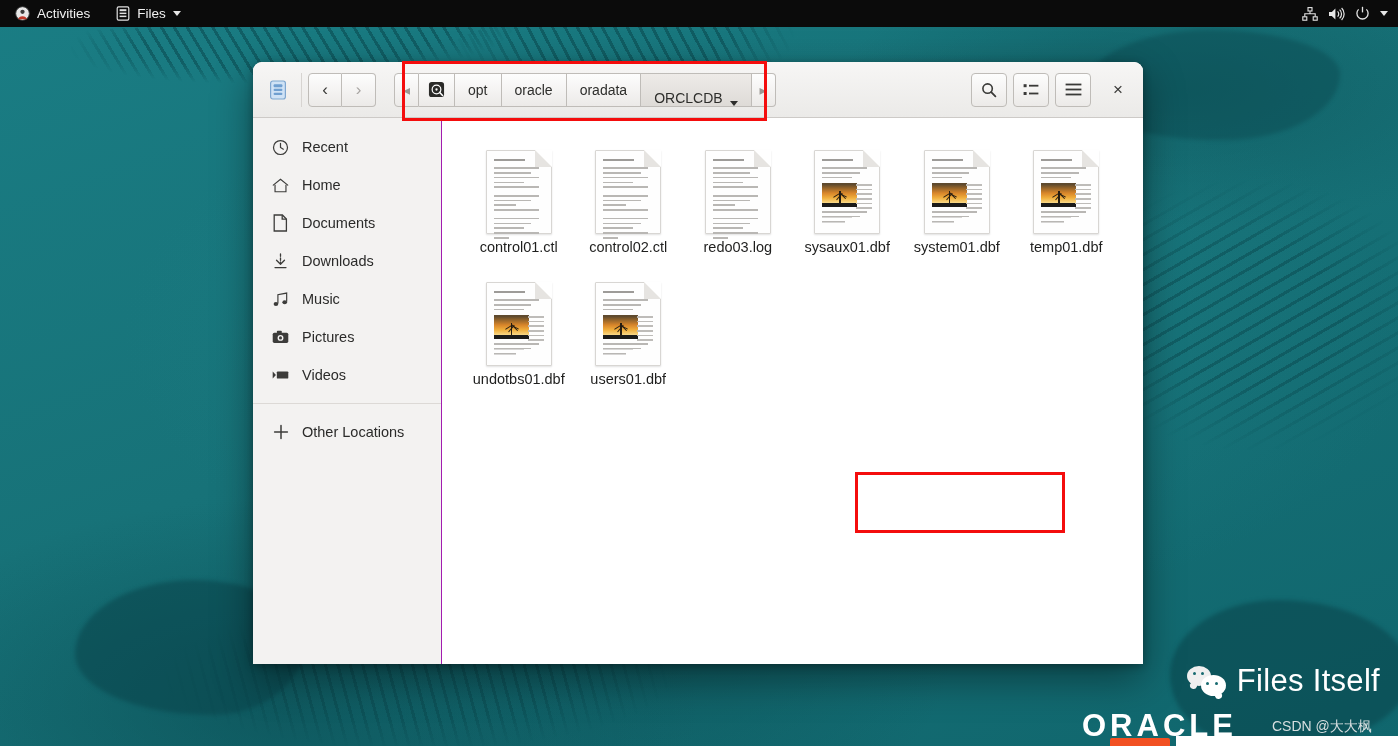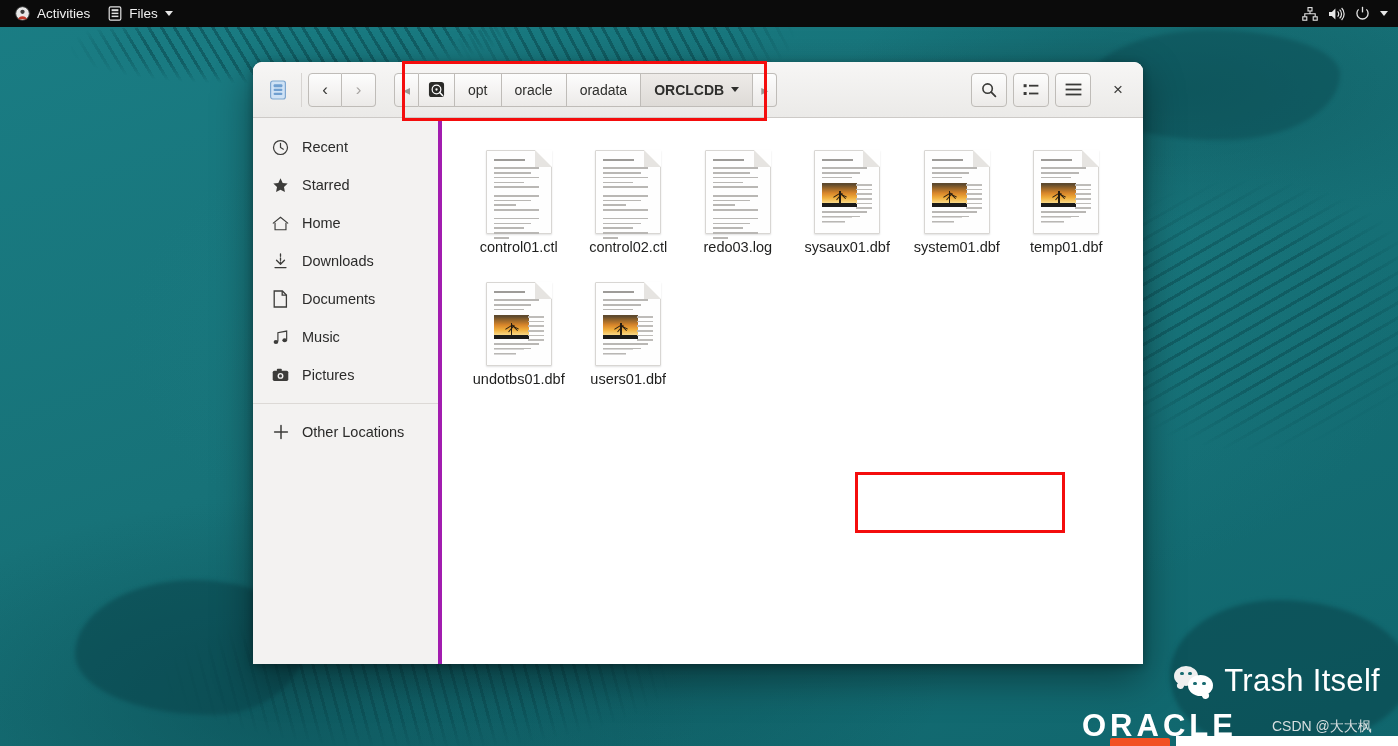--- a/index.html
+++ b/index.html
@@ -70,21 +70,21 @@
   #blob2 { left: 1170px; top: 600px; width: 240px; height: 150px; border-radius: 45% 55% 60% 40% / 50% 50% 50% 50%; }
   #blob3 { left: 1080px; top: 30px; width: 260px; height: 110px; border-radius: 50% 50% 45% 55% / 60% 40% 60% 40%; opacity:.7;}
 
   
   #topbar {
     position: absolute; left: 0; top: 0; width: 1398px; height: 27px;
     background: #0b0b0b; color: #e8e8e8;
     display: flex; align-items: center;
     font-size: 13.5px; z-index: 50;
   }
-  #topbar .tb-left { display: flex; align-items: center; gap: 0; padding-left: 6px; justify-content: space-between; }
+  #topbar .tb-left { display: flex; align-items: center; gap: 8px; padding-left: 6px; justify-content: space-between; }
   .tb-item {
     display: flex; align-items: center; gap: 7px;
     padding: 3px 9px; border-radius: 4px; cursor: default;
     color: #f0f0f0;
   }
   #topbar .tb-center {
     position: absolute; left: 0; right: 0; text-align: center;
     font-size: 13.5px; font-weight: 700; letter-spacing: .2px;
     pointer-events: none;
   }
@@ -138,38 +138,38 @@
   #pathbar .crumb {
     height: 34px; padding: 0 13px;
     display: flex; align-items: center; gap: 7px;
     background: linear-gradient(#fdfdfd, #eceae8);
     border: 1px solid #bfbcb8; border-left-width: 0;
     font-size: 14px; color: #2e2e2c; cursor: default;
     white-space: nowrap;
   }
   #pathbar .crumb:first-child { border-left-width: 1px; border-radius: 4px 0 0 4px; }
   #pathbar .crumb:last-child  { border-radius: 0 4px 4px 0; }
-  #pathbar .crumb.current { font-weight: 700; background: linear-gradient(#eeebe8,#dedbd7); }
+  #pathbar .crumb.current { font-weight: 400; background: linear-gradient(#eeebe8,#dedbd7); align-items: flex-end; }
   #pathbar .crumb.scroll-l, #pathbar .crumb.scroll-r { padding: 0 8px; color:#9b9894; }
   #pathbar .crumb.devicebtn { padding: 0 9px; }
 
   #hb-right { margin-left: auto; display: flex; align-items: center; gap: 6px; }
   #hb-right .btn { width: 36px; }
   #closebtn {
     width: 34px; height: 34px; border: none; background: transparent;
     display: flex; align-items: center; justify-content: center;
     font-size: 17px; color: #3a3a38; margin-left: 4px; cursor: default;
   }
 
   #body-split { display: flex; height: 546px; }
 
   
   #sidebar {
     width: 189px; background: #f3f2f1;
-    border-right: 4px solid #a21caf;
+    border-right: 1px solid #a21caf;
     padding-top: 10px;
     font-size: 14.5px;
   }
   .side-item {
     display: flex; align-items: center; gap: 13px;
     height: 38px; padding: 0 0 0 19px; color: #2b2b2a; cursor: default;
   }
   .side-icon { width: 17px; height: 17px; display:flex; align-items:center; justify-content:center; color:#3c3c3a; }
   .side-sep { height: 1px; background: #dcd9d6; margin: 9px 0; }
 
@@ -469,58 +469,50 @@
       <div class="side-item">
         <span class="side-icon">
           <svg width="17" height="17" viewBox="0 0 18 18">
             <circle cx="9" cy="9" r="7.4" fill="none" stroke="#3c3c3a" stroke-width="1.3"></circle>
             <path d="M9 4.6 V9 L12 10.8" fill="none" stroke="#3c3c3a" stroke-width="1.3" stroke-linecap="round"></path>
           </svg>
         </span>
         <span>Recent</span>
       </div>
 
-      <div class="side-item">
-        <span class="side-icon">
-          <svg width="17" height="17" viewBox="0 0 18 18">
-            <path d="M9 1.4 L11.3 6.3 L16.6 7 L12.7 10.7 L13.7 16 L9 13.4 L4.3 16 L5.3 10.7 L1.4 7 L6.7 6.3 Z" fill="#3c3c3a"></path>
-          </svg>
-        </span>
-        <span>Starred</span>
-      </div>
 
       <div class="side-item">
         <span class="side-icon">
           <svg width="18" height="17" viewBox="0 0 19 18">
             <path d="M1.4 8.6 L9.5 2 L17.6 8.6" fill="none" stroke="#3c3c3a" stroke-width="1.3" stroke-linecap="round"></path>
             <path d="M3.4 8.2 V16 H15.6 V8.2" fill="none" stroke="#3c3c3a" stroke-width="1.3"></path>
           </svg>
         </span>
         <span>Home</span>
+      </div>
+
+      <div class="side-item">
+        <span class="side-icon">
+          <svg width="15" height="18" viewBox="0 0 15 18">
+            <path d="M1.2 1 H9.4 L13.4 5 V17 H1.2 Z" fill="none" stroke="#3c3c3a" stroke-width="1.3"></path>
+            <path d="M9.2 1.2 V5.2 H13.2" fill="none" stroke="#3c3c3a" stroke-width="1.3"></path>
+          </svg>
+        </span>
+        <span>Documents</span>
       </div>
 
       <div class="side-item">
         <span class="side-icon">
           <svg width="17" height="18" viewBox="0 0 18 18">
             <path d="M9 1.6 V11" stroke="#3c3c3a" stroke-width="1.4" stroke-linecap="round" stroke-dasharray="2.4 1.8"></path>
             <path d="M4.8 8.2 L9 12.4 L13.2 8.2" fill="none" stroke="#3c3c3a" stroke-width="1.4" stroke-linecap="round" stroke-linejoin="round"></path>
             <path d="M3.2 16 H14.8" stroke="#3c3c3a" stroke-width="1.4" stroke-linecap="round"></path>
           </svg>
         </span>
         <span>Downloads</span>
-      </div>
-
-      <div class="side-item">
-        <span class="side-icon">
-          <svg width="15" height="18" viewBox="0 0 15 18">
-            <path d="M1.2 1 H9.4 L13.4 5 V17 H1.2 Z" fill="none" stroke="#3c3c3a" stroke-width="1.3"></path>
-            <path d="M9.2 1.2 V5.2 H13.2" fill="none" stroke="#3c3c3a" stroke-width="1.3"></path>
-          </svg>
-        </span>
-        <span>Documents</span>
       </div>
 
       <div class="side-item">
         <span class="side-icon">
           <svg width="18" height="17" viewBox="0 0 19 18">
             <path d="M6.6 13.6 V3.6 L16.4 1.8 V11.6" fill="none" stroke="#3c3c3a" stroke-width="1.3"></path>
             <ellipse cx="4.4" cy="14" rx="2.6" ry="2.2" fill="#3c3c3a"></ellipse>
             <ellipse cx="14.2" cy="12" rx="2.6" ry="2.2" fill="#3c3c3a"></ellipse>
           </svg>
         </span>
@@ -532,20 +524,29 @@
           <svg width="18" height="16" viewBox="0 0 19 16">
             <rect x="0.8" y="3.2" width="17.4" height="11.4" rx="1.8" fill="#3c3c3a"></rect>
             <rect x="5.4" y="1" width="5.6" height="2.6" rx="1" fill="#3c3c3a"></rect>
             <circle cx="9.5" cy="9" r="3.3" fill="#f3f2f1"></circle>
             <circle cx="9.5" cy="9" r="1.7" fill="#3c3c3a"></circle>
           </svg>
         </span>
         <span>Pictures</span>
       </div>
 
+      <div class="side-item">
+        <span class="side-icon">
+          <svg width="18" height="14" viewBox="0 0 19 14">
+            <path d="M0.8 3 L4.4 7 L0.8 11 Z" fill="#3c3c3a"></path>
+            <rect x="5.4" y="3" width="12.8" height="8" rx="1" fill="#3c3c3a"></rect>
+          </svg>
+        </span>
+        <span>Videos</span>
+      </div>
 
 
       <div class="side-sep"></div>
 
       <div class="side-item">
         <span class="side-icon">
           <svg width="16" height="16" viewBox="0 0 16 16">
             <path d="M8 1.6 V14.4 M1.6 8 H14.4" stroke="#3c3c3a" stroke-width="1.5" stroke-linecap="round"></path>
           </svg>
         </span>
@@ -832,16 +833,16 @@
 <div id="wm-oracle-box"></div>
 <div id="wm-wechat">
   <span class="wechat-logo">
     <span class="bub1"></span>
       <span class="bub2"></span>
     <span class="d d1"></span>
       <span class="d d2"></span>
       <span class="d d3"></span>
       <span class="d d4"></span>
   </span>
-  <span>Trash Itself</span>
+  <span>Files Itself</span>
 </div>
 <div id="wm-oracle">ORACLE</div>
 <div id="wm-csdn">CSDN @大大枫</div>
 
 </body></html>

